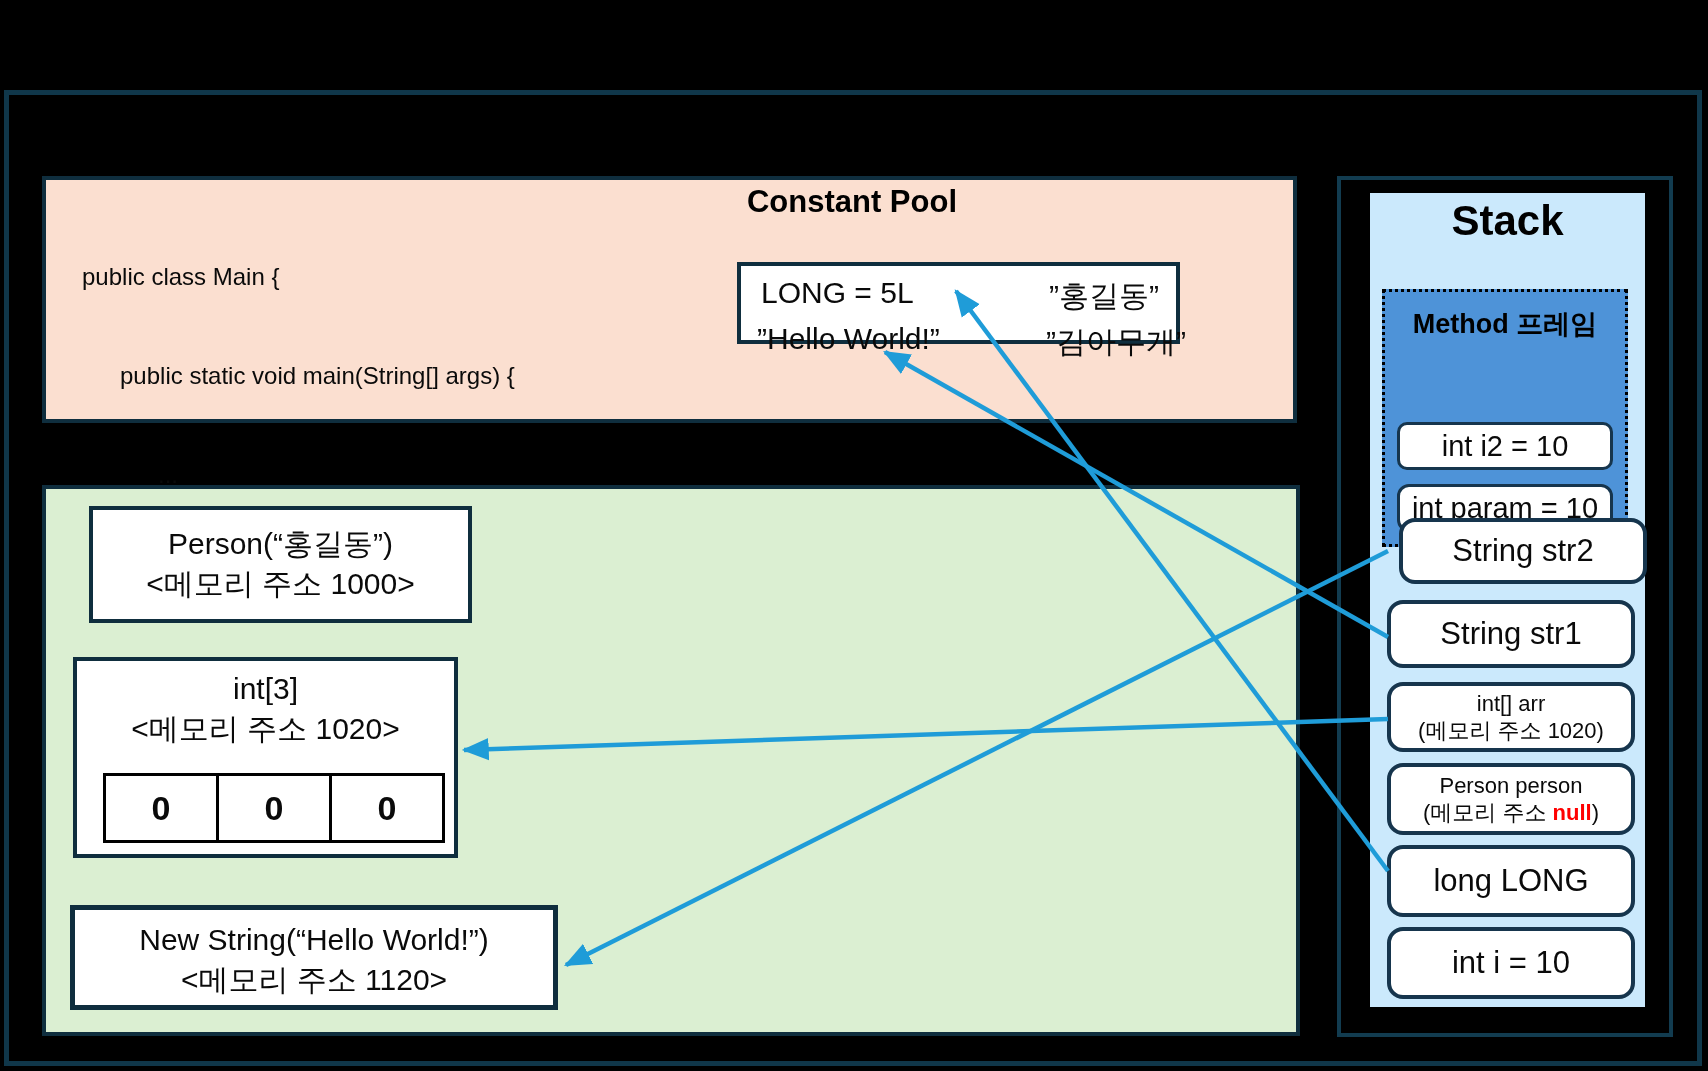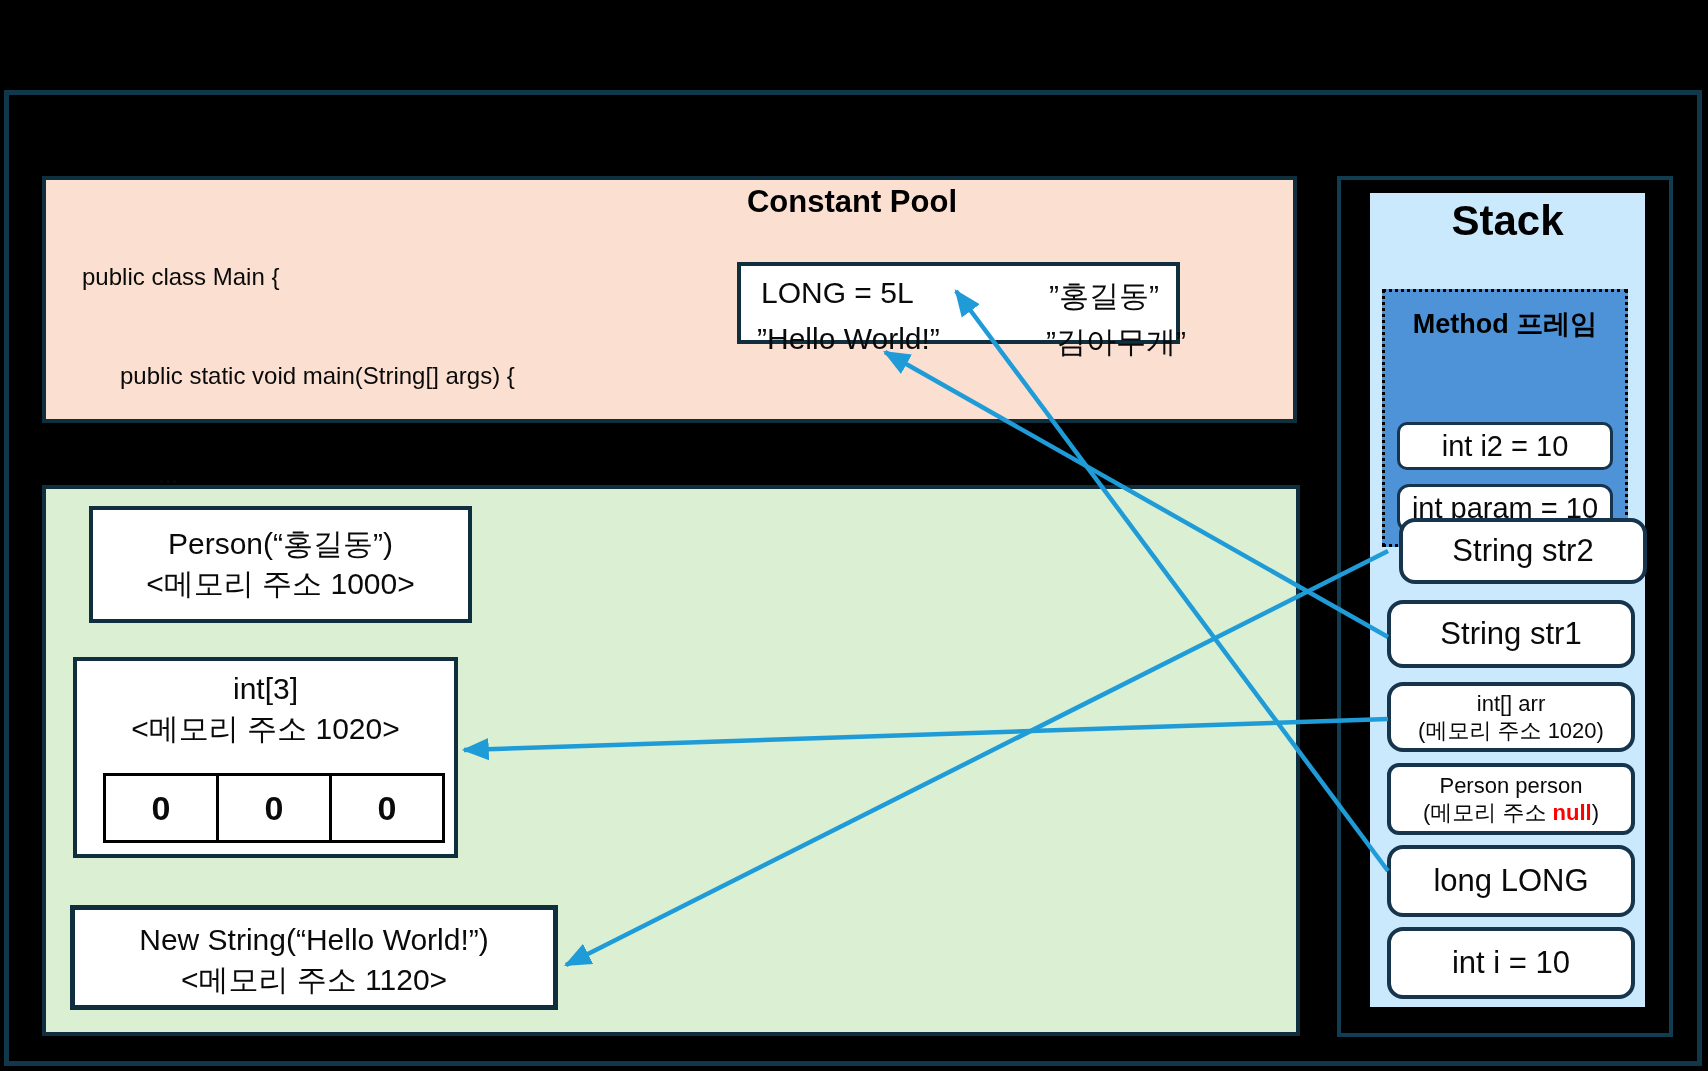--- a/index.html
+++ b/index.html
@@ -43,21 +43,21 @@
   .frame-title{left:0;top:14px;width:100%;text-align:center;font-size:27px;font-weight:bold;color:#000;}
   .frame-var{left:12px;width:216px;height:48px;background:#fff;border:3px solid #16354d;border-radius:10px;
              display:flex;align-items:center;justify-content:center;font-size:29px;}
   .fv1{top:130px;} .fv2{top:192px;border-radius:12px;}
 
   .stack-item{left:1387px;width:248px;background:#fff;border:4px solid #16354d;border-radius:16px;
               display:flex;flex-direction:column;align-items:center;justify-content:center;font-size:31px;}
   .si-str2{top:518px;height:66px;margin-left:12px;}
   .si-str1{top:600px;height:68px;}
   .si-arr{top:682px;height:70px;font-size:22px;line-height:27px;}
-  .si-person{top:763px;height:72px;font-size:22px;line-height:27px;border-radius:12px;}
+  .si-person{top:763px;height:72px;font-size:22px;line-height:27px;}
   .si-long{top:845px;height:72px;}
   .si-inti{top:927px;height:72px;}
   .null-red{color:#ff0000;font-weight:bold;}
 
   
   .arrows{left:0;top:0;width:1708px;height:1071px;z-index:50;pointer-events:none;}
 </style>
 </head>
 <body>
 

